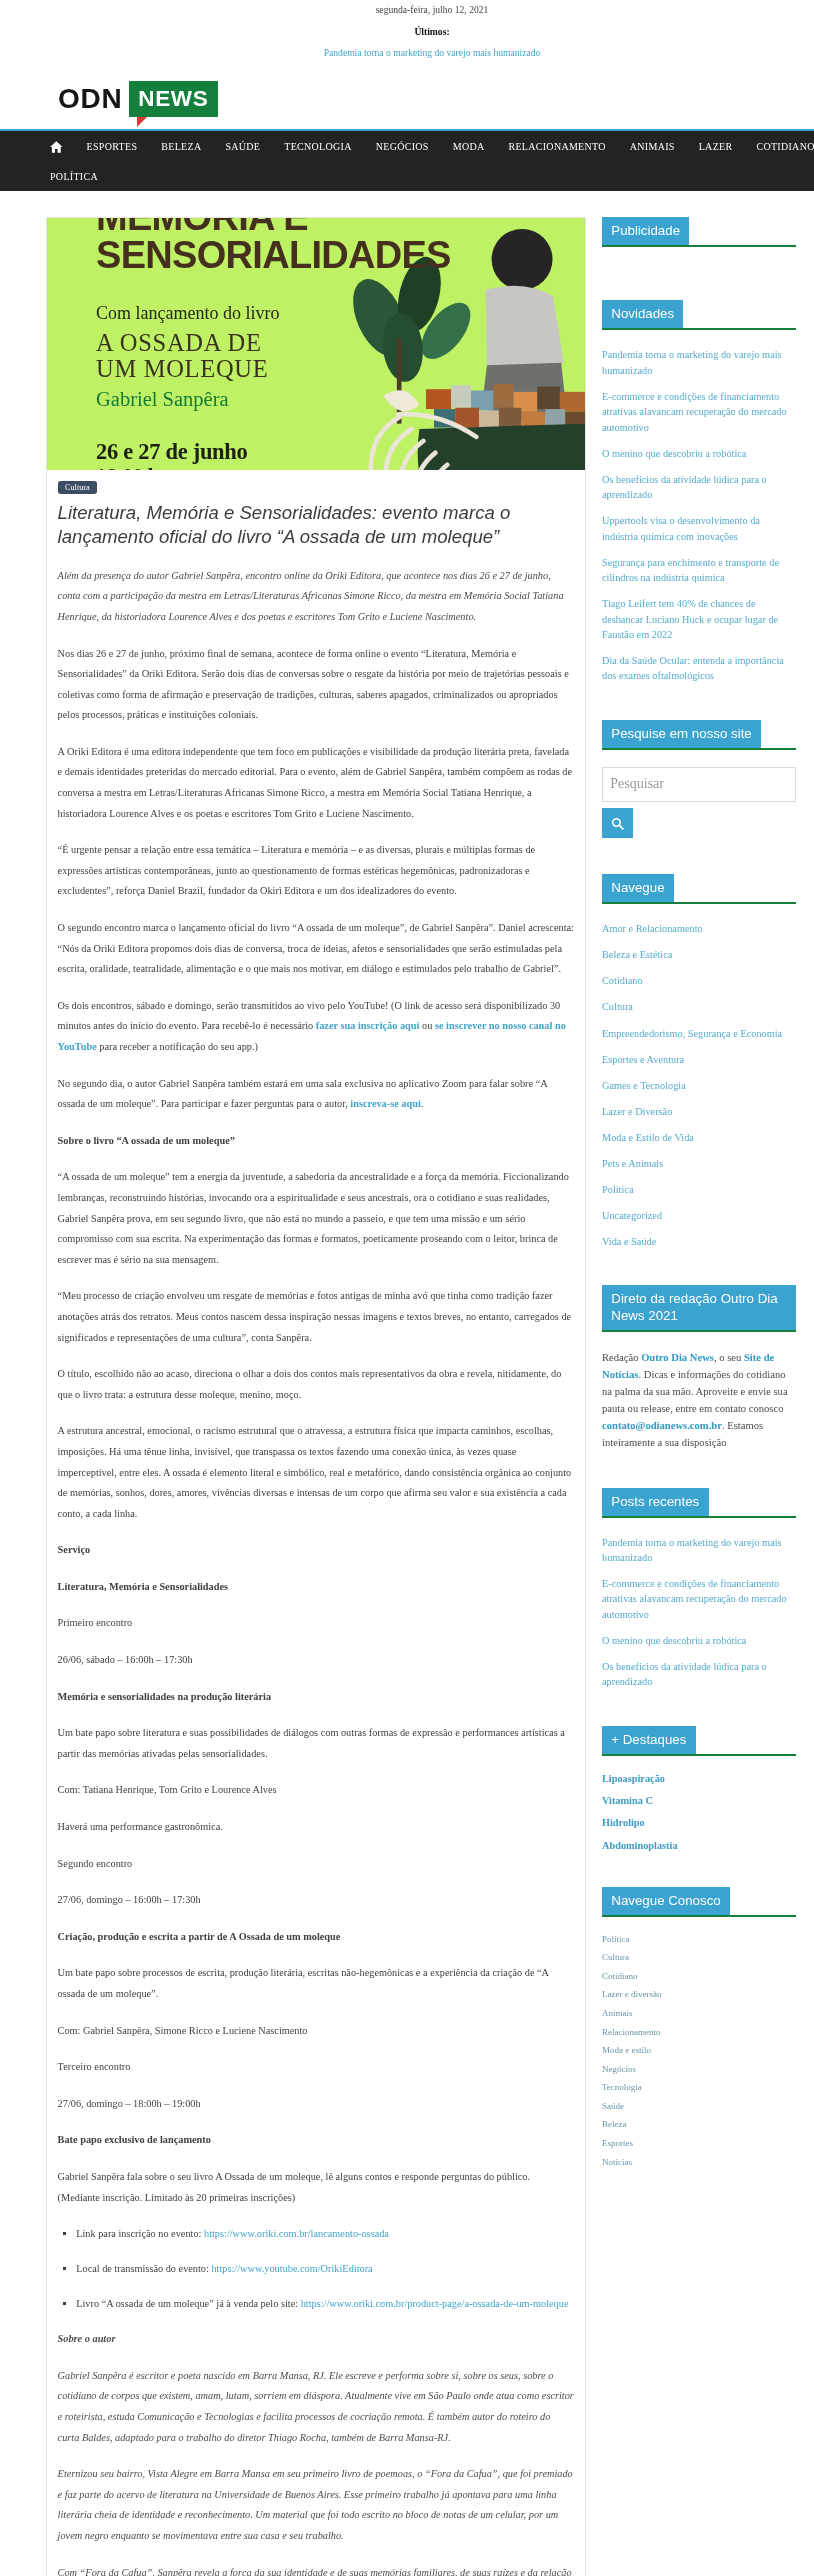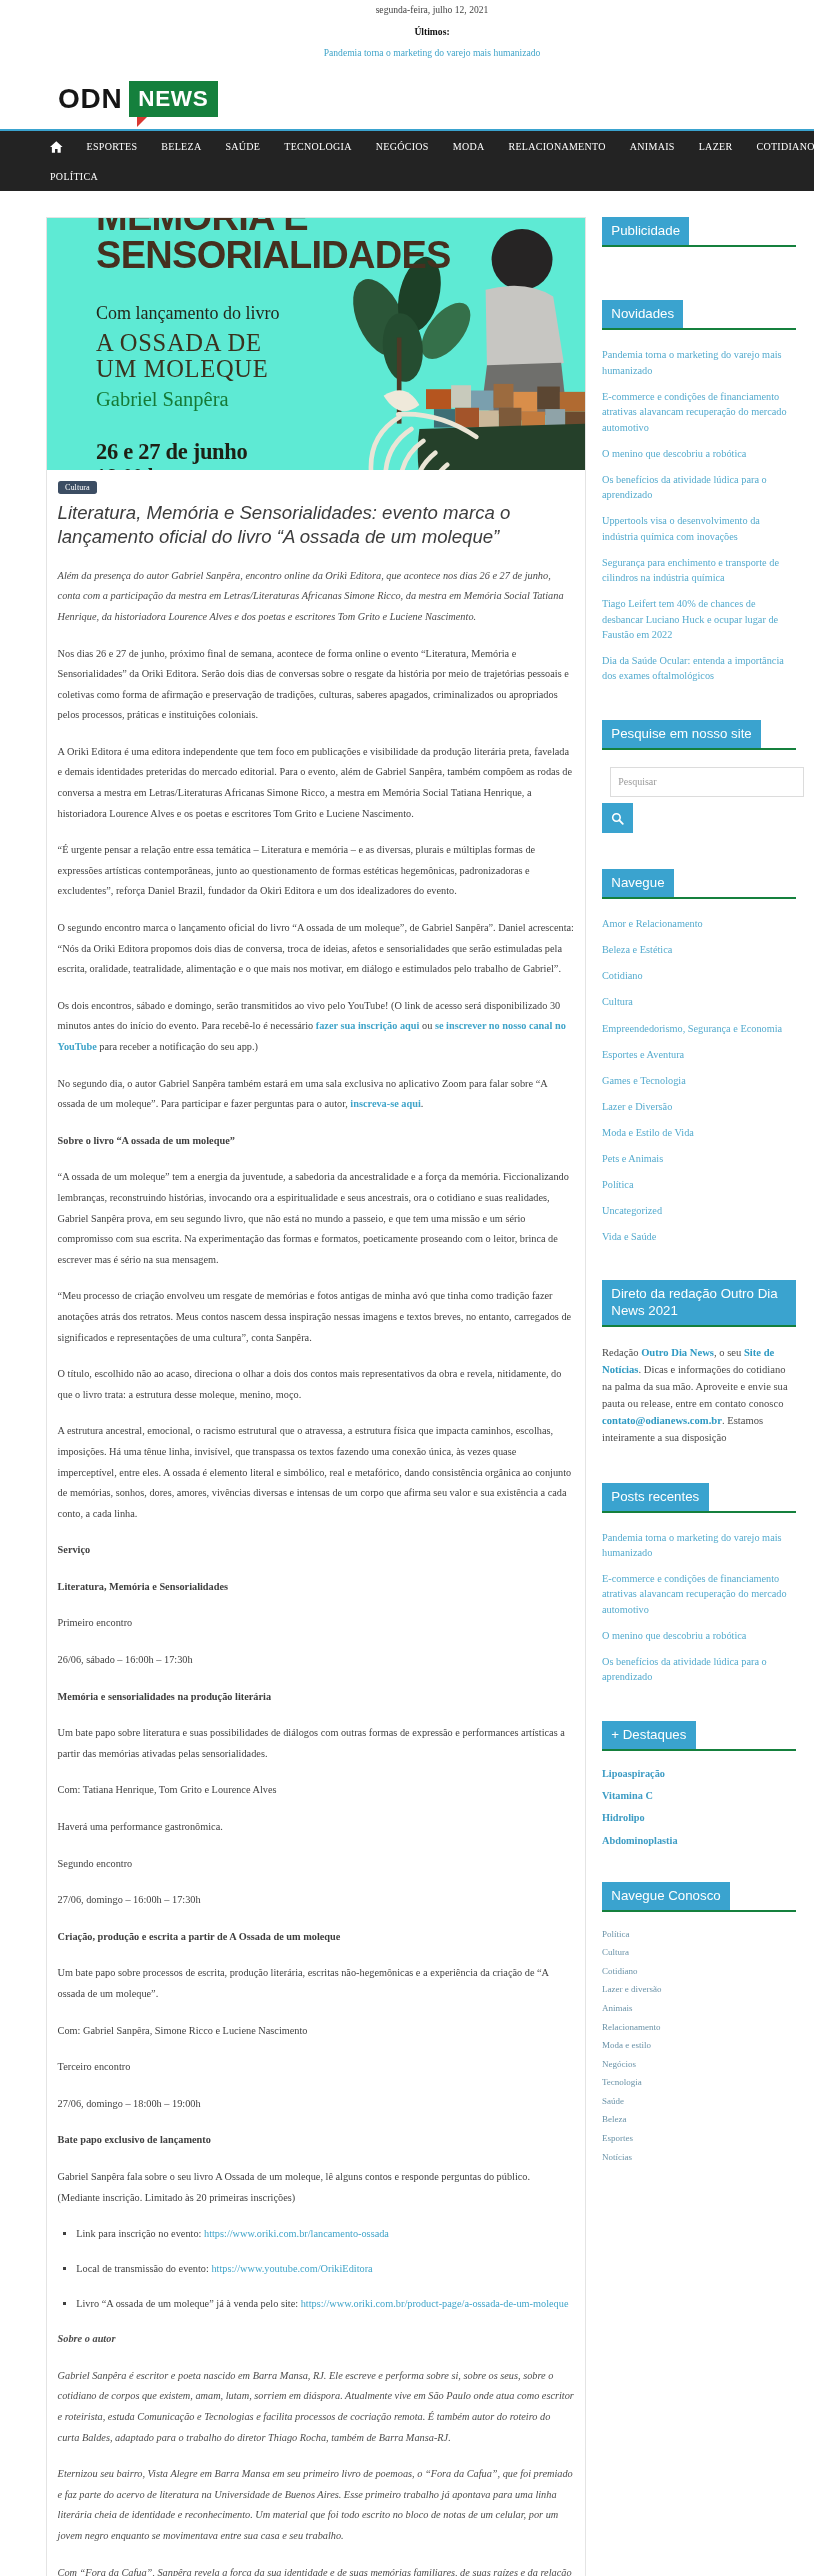--- a/index.html
+++ b/index.html
@@ -25,21 +25,21 @@
   .nav-row{display:flex;align-items:center;gap:24px;height:30.5px;}
   .nav a{color:#fff;font-size:10px;letter-spacing:0.3px;}
   .home-ic{display:flex;align-items:center;}
 
   
   .layout{display:flex;gap:16px;padding:26.5px 28px 0 46px;align-items:flex-start;}
   .main{width:538px;flex:none;border:0.7px solid #e4e4e4;background:#fff;}
   .sidebar{width:194px;flex:none;}
 
   
-  .poster{position:relative;height:252px;background:#5eead4;overflow:hidden;}
+  .poster{position:relative;height:252px;background:#bef264;overflow:hidden;}
   .poster-left{position:absolute;left:49px;top:0;z-index:2;}
   .p-title{font-family:"Liberation Sans",sans-serif;font-weight:800;font-size:38px;line-height:1.0;
     color:#45301f;margin-top:-20px;letter-spacing:-0.7px;}
   .p-sub{font-size:18px;color:#23271b;margin-top:29px;}
   .p-book{font-size:24.5px;color:#3a321f;line-height:1.08;margin-top:5.3px;letter-spacing:0.7px;}
   .p-author{font-size:20.5px;color:#157a36;margin-top:5.3px;}
   .p-date{font-size:22.5px;font-weight:bold;color:#1d2014;margin-top:28px;letter-spacing:-0.3px;}
   .p-time{font-size:20px;font-weight:bold;color:#1d2014;}
   .collage{position:absolute;right:0;top:0;height:302px;z-index:1;}
 
@@ -57,21 +57,21 @@
   ul.sq li{font-size:10.3px;line-height:1.85;margin:16px 0;}
 
   
   .sb-sec{margin-bottom:36px;}
   .sb-sec.first{margin-bottom:53px;}
   .sb-head{border-bottom:2px solid #15803d;margin-bottom:17px;}
   .sb-head span{display:inline-block;background:#3aa3cf;color:#fff;font-family:"Liberation Sans",sans-serif;
     font-size:13.3px;line-height:1.25;padding:6px 9.3px 5.3px;}
   .sb-links a{display:block;color:#55abce;font-size:10.3px;line-height:1.5;margin-bottom:10.6px;}
   .search-input{width:100%;box-sizing:border-box;border:0.7px solid #dcdcdc;padding:8.6px 7.3px;
-    font-family:"Liberation Serif",serif;font-size:10px;color:#333;background:#fff;margin-left:8px;}
+    font-family:"Liberation Serif",serif;font-size:14px;color:#333;background:#fff;}
   .search-input::placeholder{color:#9a9a9a;}
   .search-btn{width:30.5px;height:30.5px;background:#3aa3cf;border:none;margin-top:6px;display:flex;
     align-items:center;justify-content:center;cursor:pointer;padding:0;}
   .redacao-txt{font-size:10.6px;line-height:1.62;color:#4a4a4a;margin:0;}
   .redacao-txt .b{color:#2f9ac3;}
   .dest-links a{display:block;font-weight:bold;color:#3d9cc4;font-size:10.3px;margin-bottom:11.3px;}
   .nc-links a{display:block;color:#6b93a8;font-size:9px;margin-bottom:8.6px;}
 </style>
 </head>
 <body>

